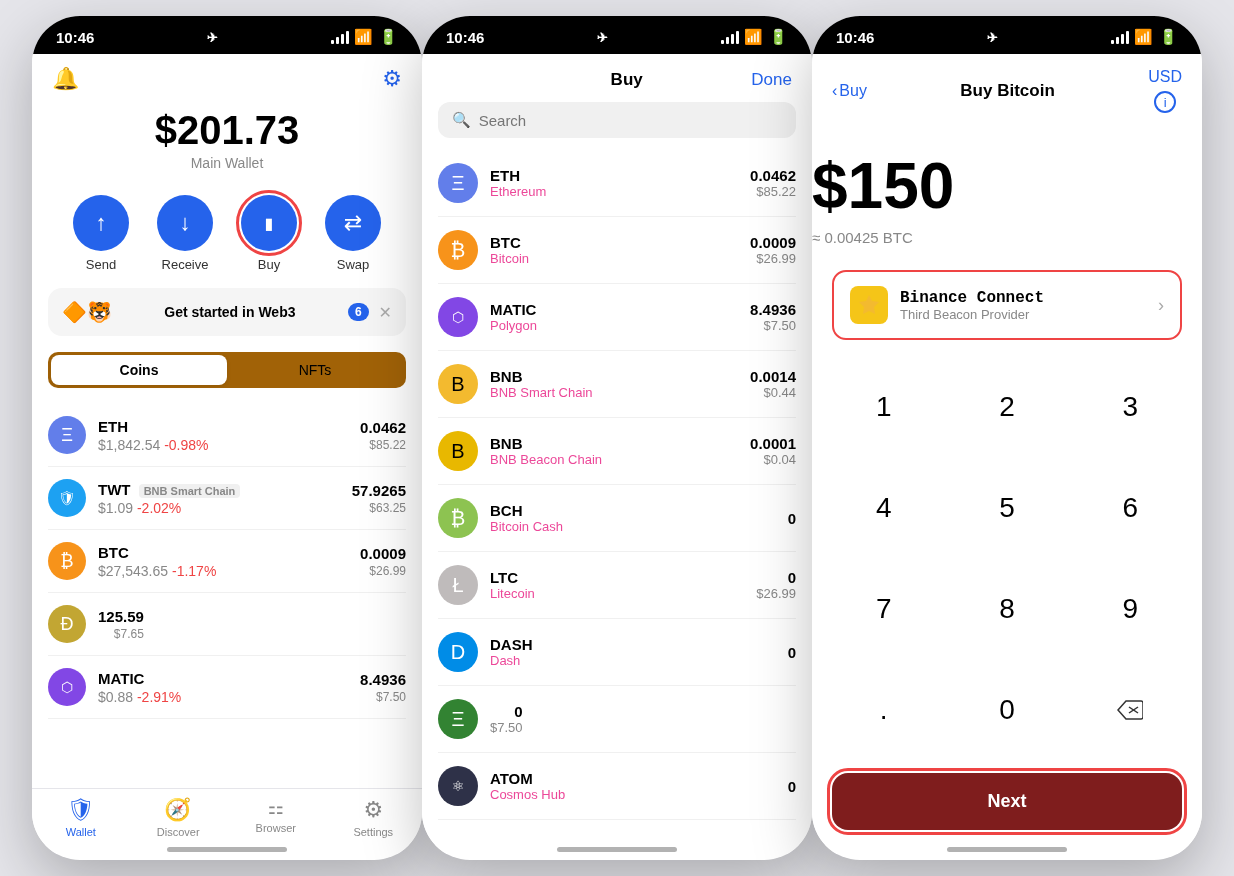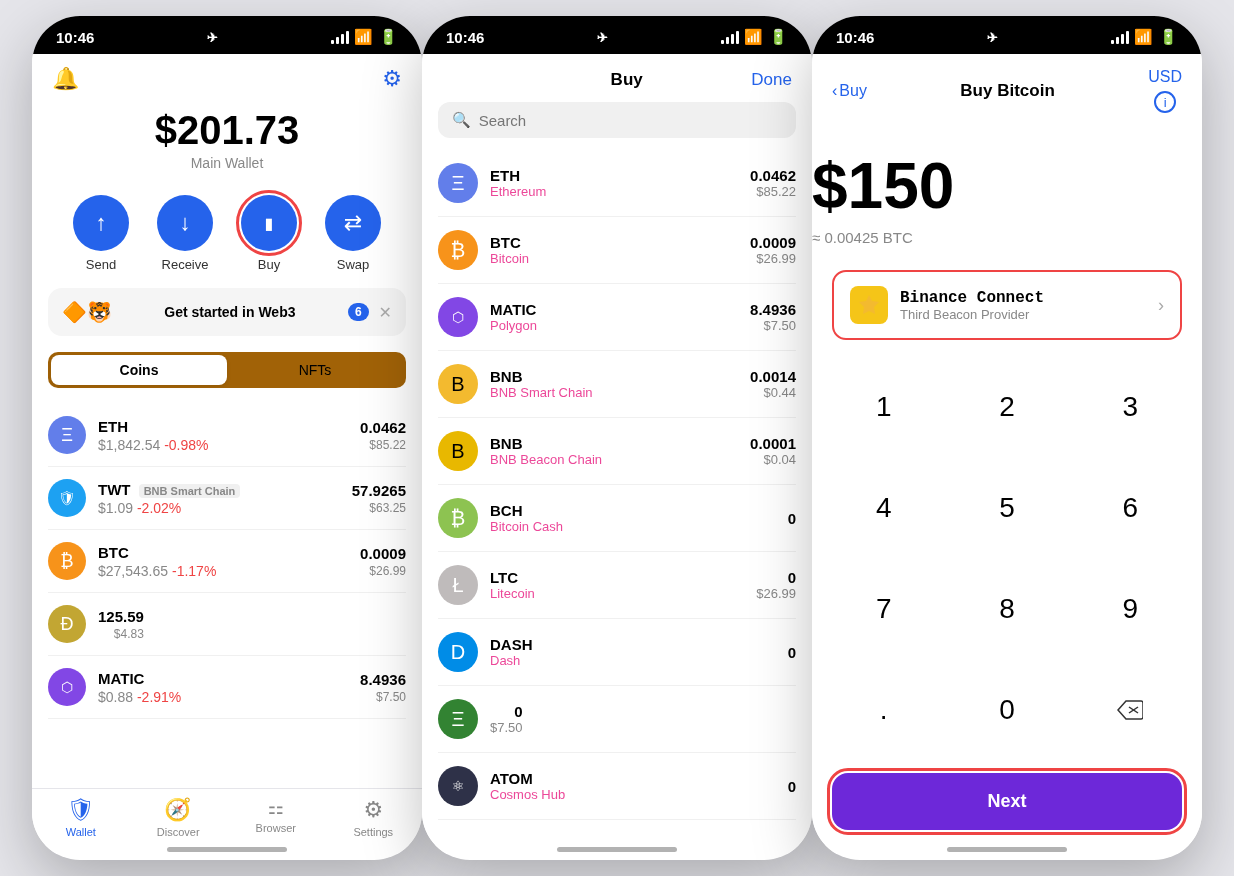--- a/index.html
+++ b/index.html
@@ -371,21 +371,21 @@
       padding: 14px 0;
       cursor: pointer;
     }
     .num-key.backspace { font-size: 22px; color: #444; }
 
     .next-btn-container {
       padding: 12px 20px 24px;
     }
     .next-btn {
       width: 100%;
-      background: #6d28d9;
+      background: #7f1d1d;
       color: #fff;
       border: none;
       border-radius: 16px;
       padding: 18px;
       font-size: 18px;
       font-weight: 600;
       cursor: pointer;
       outline: 3px solid #ef4444;
       outline-offset: 2px;
     }
@@ -515,21 +515,21 @@
         </div>
         <div class="coin-values">
           <div class="coin-amount">0.0009</div>
           <div class="coin-usd">$26.99</div>
         </div>
       </div>
       <div class="coin-item">
         <div class="coin-icon doge-icon">Ð</div>
         <div class="coin-values">
           <div class="coin-amount">125.59</div>
-          <div class="coin-usd">$4.83</div>
+          <div class="coin-usd">$7.65</div>
         </div>
       </div>
       <div class="coin-item">
         <div class="coin-icon matic-icon" style="font-size:14px;">⬡</div>
         <div class="coin-info">
           <div class="coin-name">MATIC</div>
           <div class="coin-sub">$0.88 <span class="neg">-2.91%</span></div>
         </div>
         <div class="coin-values">
           <div class="coin-amount">8.4936</div>

